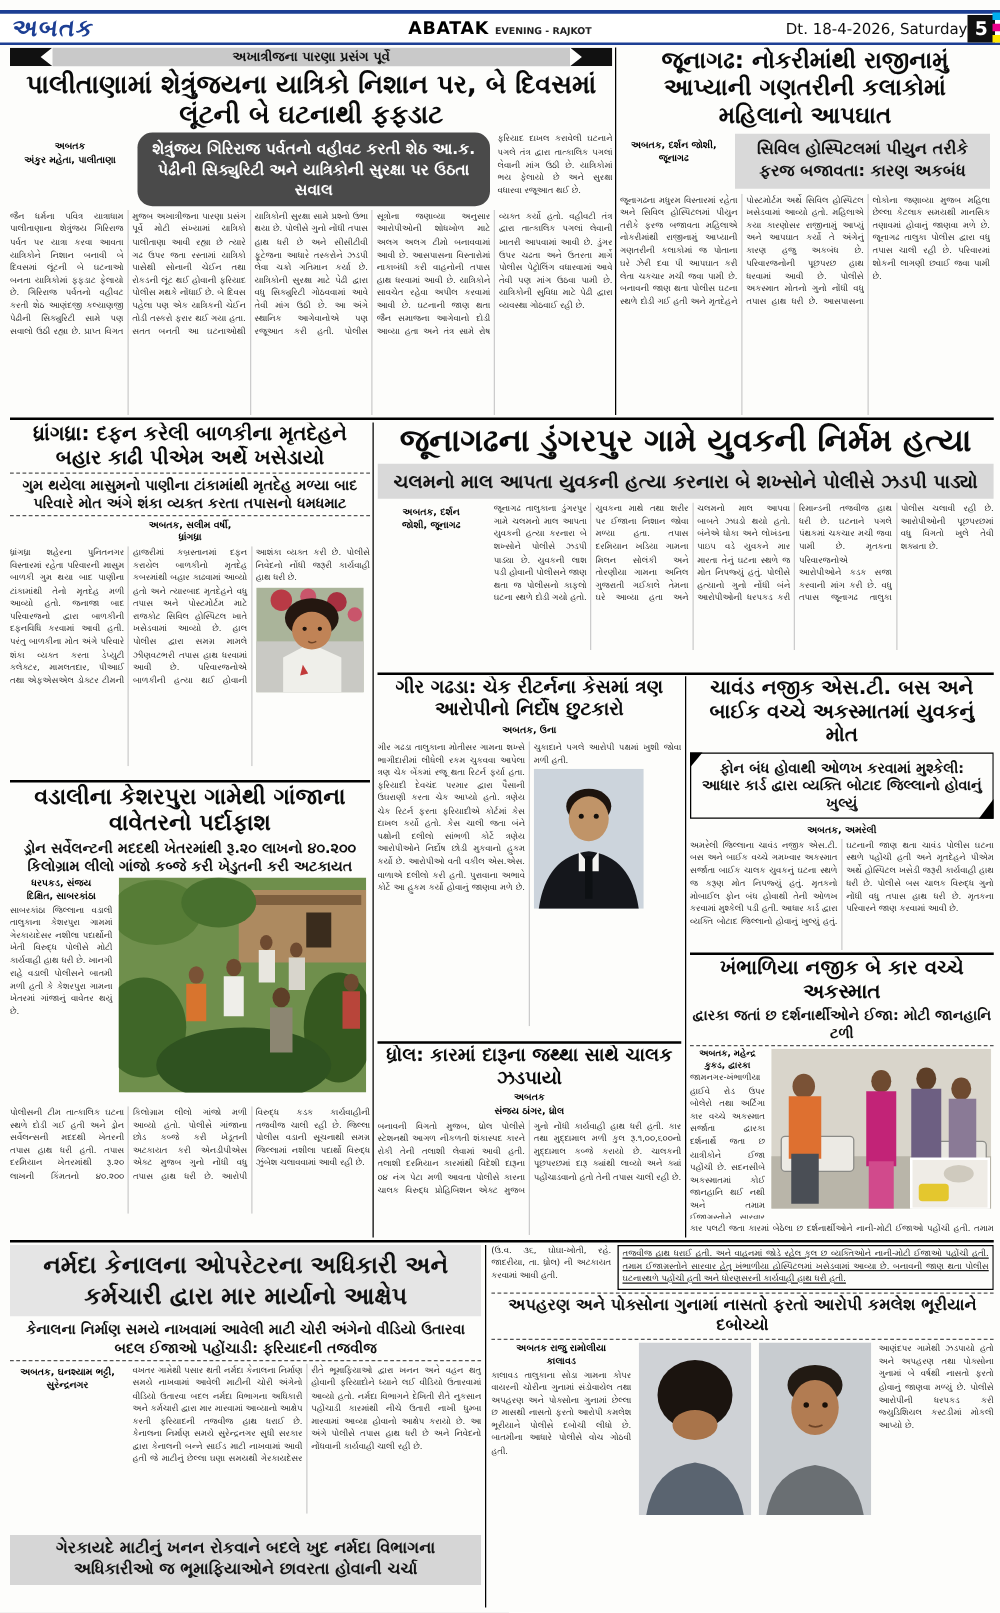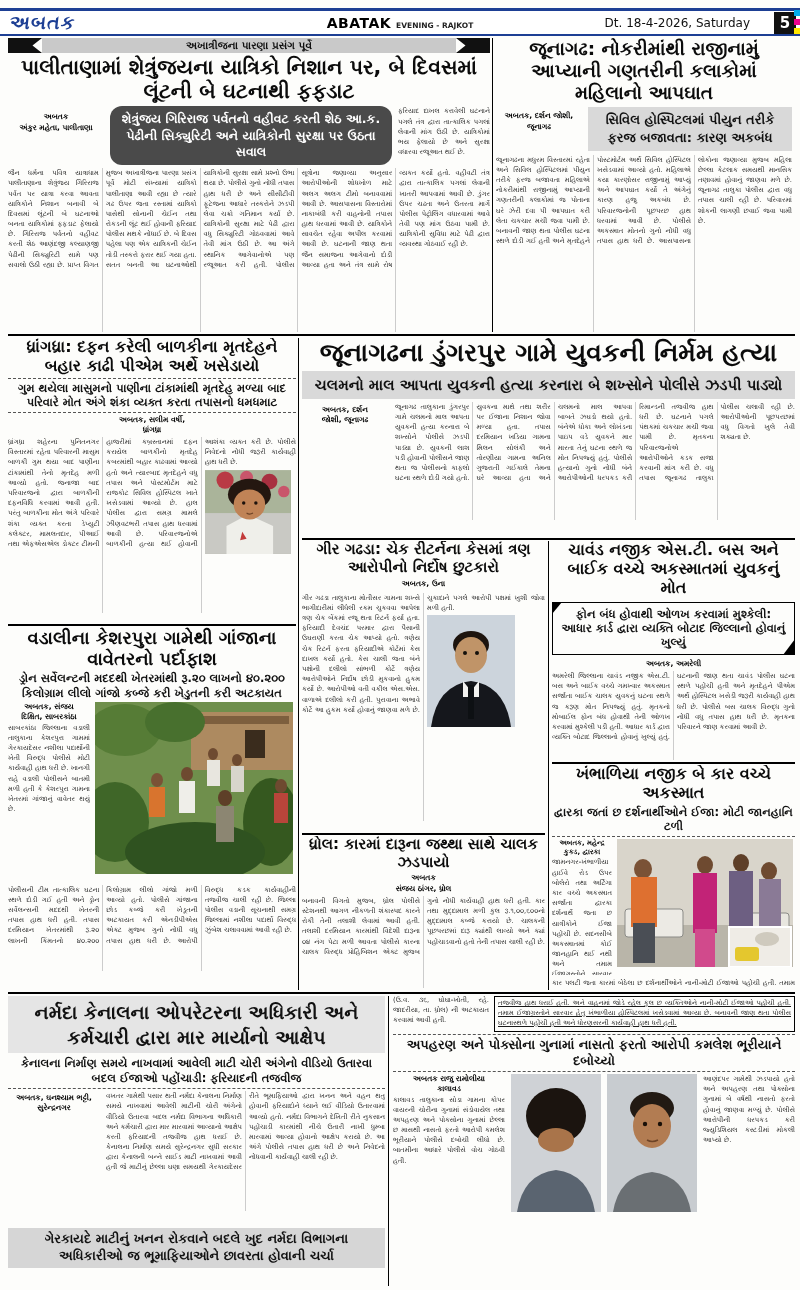--- a/index.html
+++ b/index.html
@@ -5,21 +5,21 @@
   html,body{margin:0;padding:0;background:#e9e9e9;}
   .page{position:relative;width:800px;height:1290px;background:#fdfdfb;margin:0 auto;overflow:hidden;
         font-family:"DejaVu Sans","Liberation Sans",sans-serif;color:#1a1a1a;}
   
   .hdr{position:absolute;left:0;top:8px;width:800px;height:28px;border-top:3px solid #1d3f94;border-bottom:2px solid #1d3f94;
        display:flex;align-items:center;justify-content:space-between;padding:0;box-sizing:border-box;background:#fff;}
   .logo{font-weight:bold;font-size:19px;color:#1d3f94;padding-left:10px;letter-spacing:1px;transform:skewX(-6deg);}
   .mast{display:flex;align-items:baseline;gap:5px;position:absolute;left:50%;transform:translateX(-50%);}
   .mast .b{font-weight:bold;font-size:14px;color:#000;letter-spacing:.5px;}
   .mast .s{font-size:7.5px;font-weight:bold;color:#222;}
-  .dt{display:flex;align-items:center;gap:24px;padding-right:4px;}
+  .dt{display:flex;align-items:center;gap:0;padding-right:4px;}
   .dt .d{font-size:12px;color:#111;}
   .pageno{background:#111;color:#fff;font-weight:bold;font-size:15px;width:22px;height:22px;display:flex;align-items:center;justify-content:center;}
   .regs{position:absolute;right:0;top:10px;width:6px;display:flex;flex-direction:column;gap:3px;}
   .regs i{display:block;width:6px;height:6px;}
   
   .vr,.hr{position:absolute;background:#000;}
   .vr{width:1px;} .hr{height:1.5px;}
   
   .art{position:absolute;box-sizing:border-box;overflow:hidden;}
   .hl{font-weight:bold;color:#0b0b0b;text-align:center;line-height:1.18;}
@@ -215,21 +215,21 @@
       </span>
     </div>
     <div class="body" style="margin-top:3px;height:40px">કાર પલટી જતા કારમાં બેઠેલા છ દર્શનાર્થીઓને નાની-મોટી ઈજાઓ પહોંચી હતી. તમામ ઈજાગ્રસ્તોને સારવાર હેતુ ખંભાળીયા હોસ્પિટલમાં ખસેડવામાં આવ્યા છે. પોલીસે ઘટના સ્થળે પહોંચી ધોરણસરની કાર્યવાહી હાથ ધરી હતી.</div>
   </section>
 
   <section class="art" style="left:8px;top:627px;width:288px;height:363px">
     <div class="hl" style="font-size:18px">વડાલીના કેશરપુરા ગામેથી ગાંજાના વાવેતરનો પર્દાફાશ</div>
     <div class="sub" style="font-size:11.5px;margin:2px 0">ડ્રોન સર્વેલન્ટની મદદથી ખેતરમાંથી રૂ.૨૦ લાખનો ૪૦.૨૦૦ કિલોગ્રામ લીલો ગાંજો કબ્જે કરી ખેડુતની કરી અટકાયત</div>
     <div style="display:flex;gap:5px;margin-top:2px">
       <div style="width:82px;flex:none">
-        <div class="byline">અબતક, સંજય
+        <div class="byline">ધરપકડ, સંજય
 દિક્ષિત, સાબરકાંઠા</div>
         <div class="body" style="height:158px">સાબરકાંઠા જિલ્લાના વડાલી તાલુકાના કેશરપુરા ગામમાં ગેરકાયદેસર નશીલા પદાર્થોની ખેતી વિરુદ્ધ પોલીસે મોટી કાર્યવાહી હાથ ધરી છે. ખાનગી રાહે વડાલી પોલીસને બાતમી મળી હતી કે કેશરપુરા ગામના ખેતરમાં ગાંજાનું વાવેતર થયું છે.</div>
       </div>
       <span class="photo">
         <svg width="198" height="172" viewBox="0 0 198 172">
           <rect width="198" height="172" fill="#6f8f4c"></rect>
           <rect x="96" y="10" width="102" height="58" fill="#ad8a60"></rect>
           <rect x="100" y="14" width="94" height="8" fill="#7d5f3e"></rect>
           <rect x="150" y="28" width="20" height="28" fill="#3a2c1d"></rect>
           <ellipse cx="30" cy="28" rx="36" ry="26" fill="#567c36"></ellipse>

